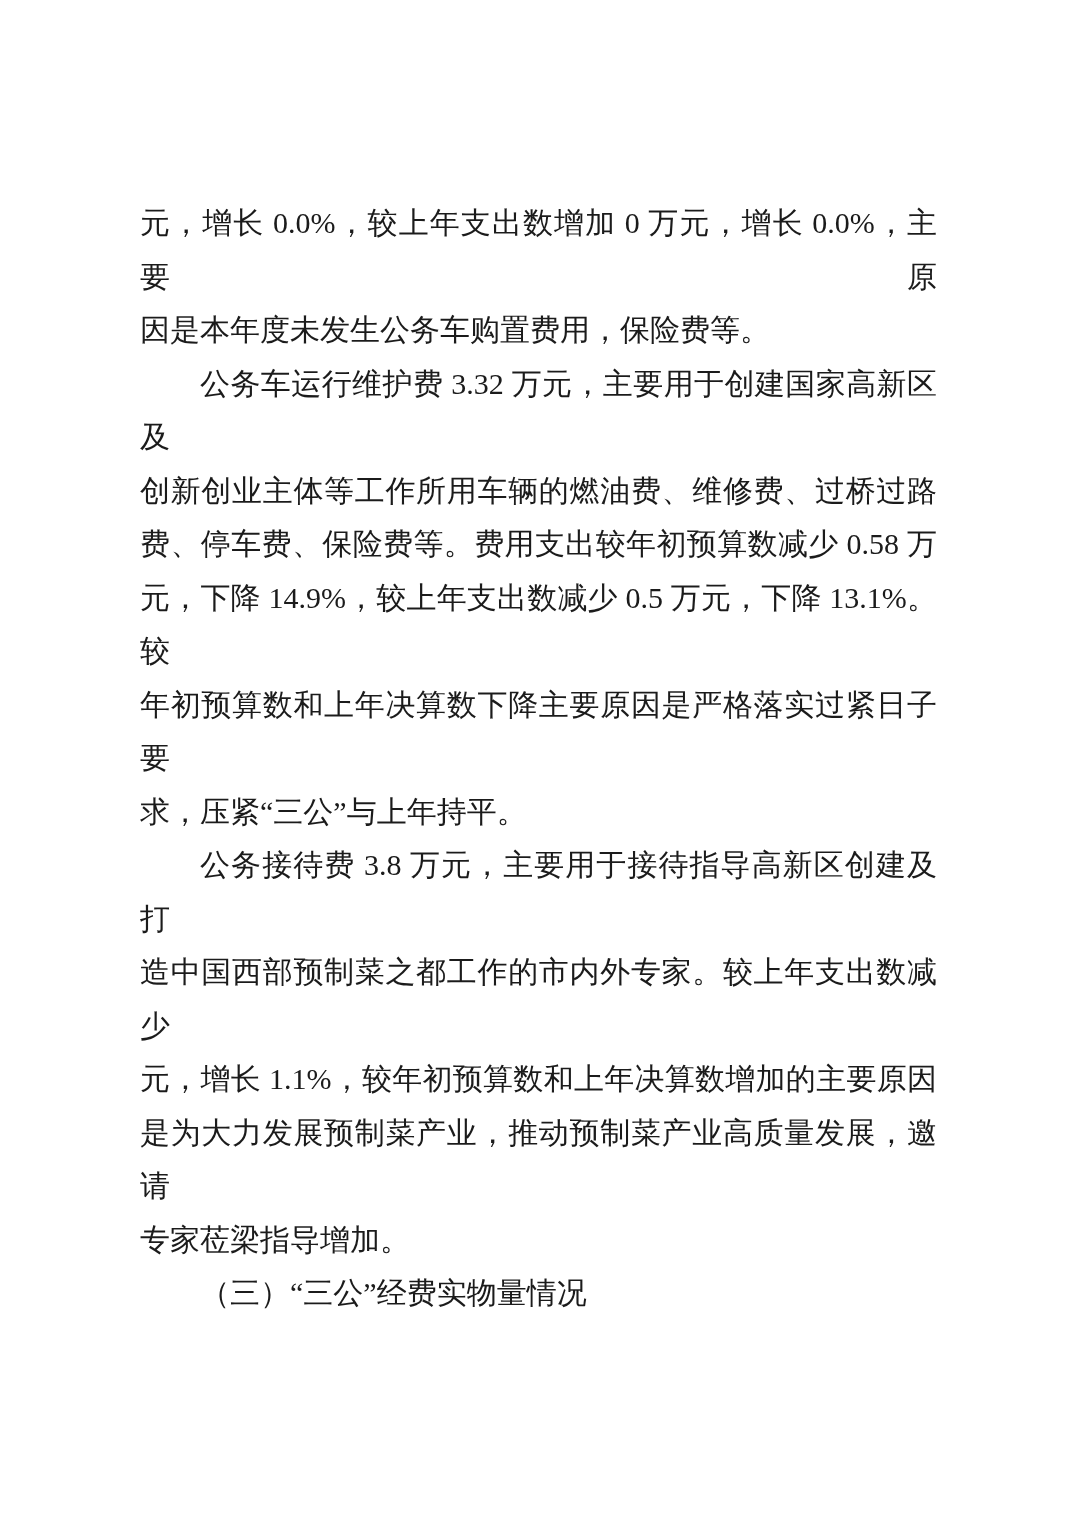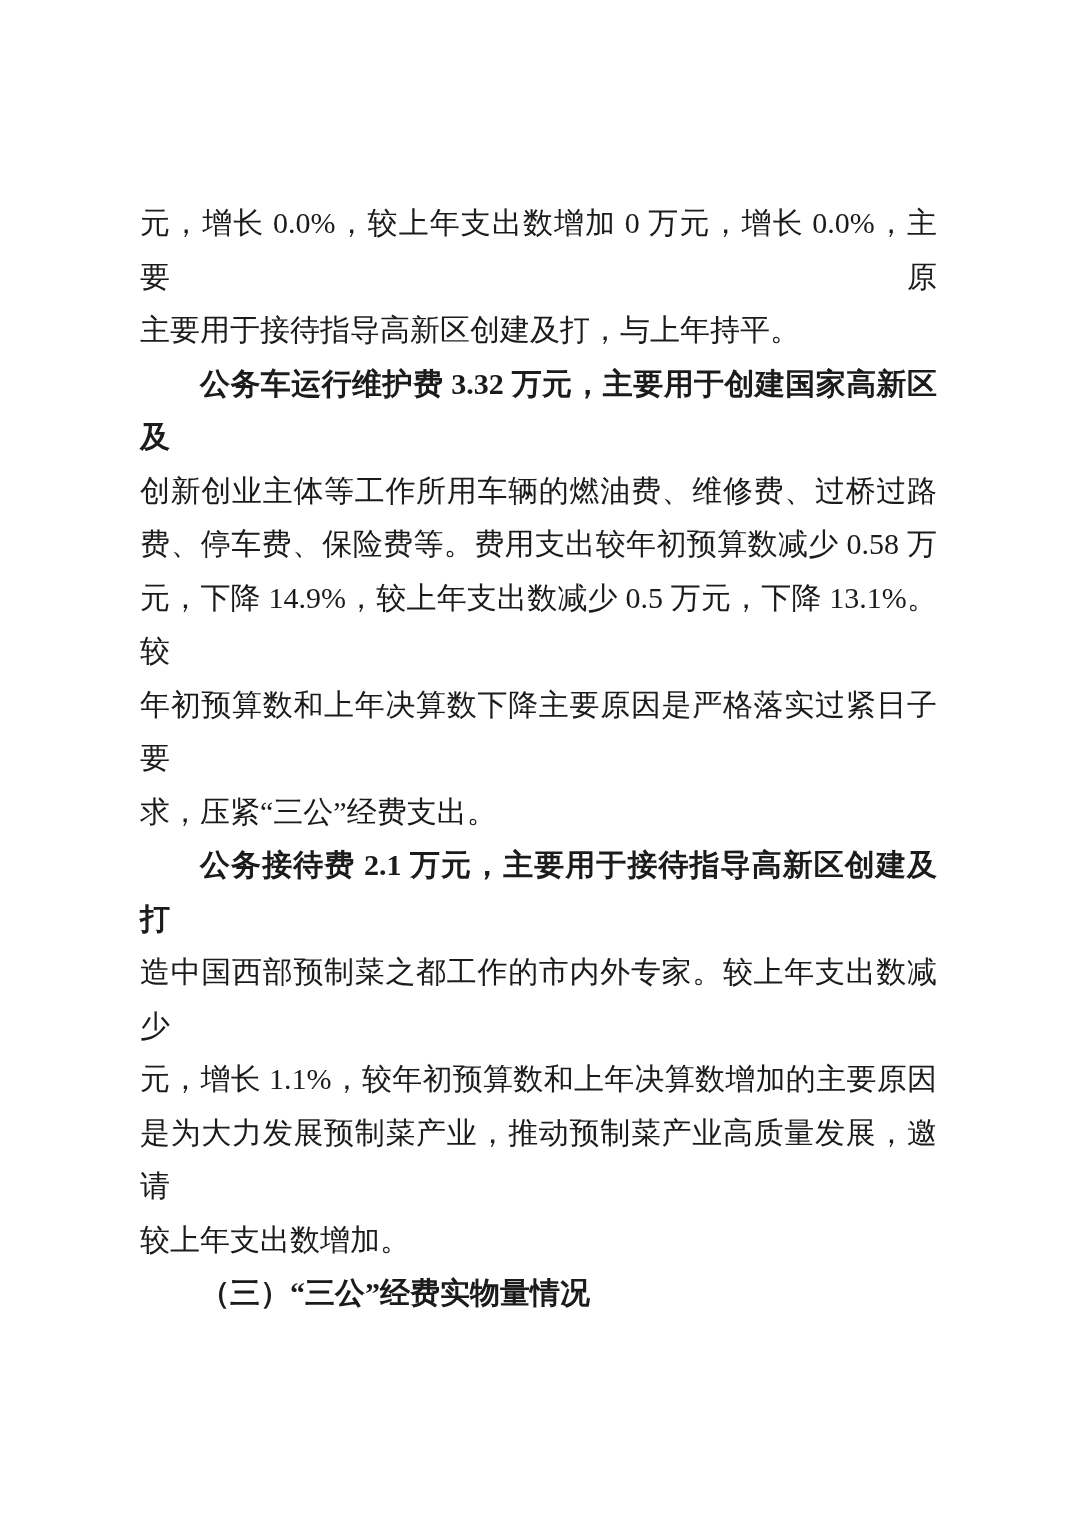--- a/index.html
+++ b/index.html
@@ -27,50 +27,49 @@
   .line {
     text-align: justify;
     text-align-last: justify;
     white-space: normal;
   }
   .line.last {
     text-align-last: left;
   }
   .line.first {
     text-indent: 2em;
-    font-weight: bold;
   }
   .heading {
     font-weight: normal;
   }
 </style>
 </head>
 <body>
 
 <div class="page">
 
   <div class="para">
     <div class="line">元，增长 0.0%，较上年支出数增加 0 万元，增长 0.0%，主要原</div>
-    <div class="line last">主要用于接待指导高新区创建及打，与上年持平。</div>
+    <div class="line last">因是本年度未发生公务车购置费用，保险费等。</div>
   </div>
 
   <div class="para">
     <div class="line first">公务车运行维护费 3.32 万元，主要用于创建国家高新区及</div>
     <div class="line">创新创业主体等工作所用车辆的燃油费、维修费、过桥过路</div>
     <div class="line">费、停车费、保险费等。费用支出较年初预算数减少 0.58 万</div>
     <div class="line">元，下降 14.9%，较上年支出数减少 0.5 万元，下降 13.1%。较</div>
     <div class="line">年初预算数和上年决算数下降主要原因是严格落实过紧日子要</div>
-    <div class="line last">求，压紧“三公”经费支出。</div>
+    <div class="line last">求，压紧“三公”与上年持平。</div>
   </div>
 
   <div class="para">
-    <div class="line first">公务接待费 2.1 万元，主要用于接待指导高新区创建及打</div>
+    <div class="line first">公务接待费 3.8 万元，主要用于接待指导高新区创建及打</div>
     <div class="line">造中国西部预制菜之都工作的市内外专家。较上年支出数减少</div>
     <div class="line">元，增长 1.1%，较年初预算数和上年决算数增加的主要原因</div>
     <div class="line">是为大力发展预制菜产业，推动预制菜产业高质量发展，邀请</div>
-    <div class="line last">较上年支出数增加。</div>
+    <div class="line last">专家莅梁指导增加。</div>
   </div>
 
   <div class="para heading">
     <div class="line first last">（三）“三公”经费实物量情况</div>
   </div>
 
 </div>
 
 </body></html>

